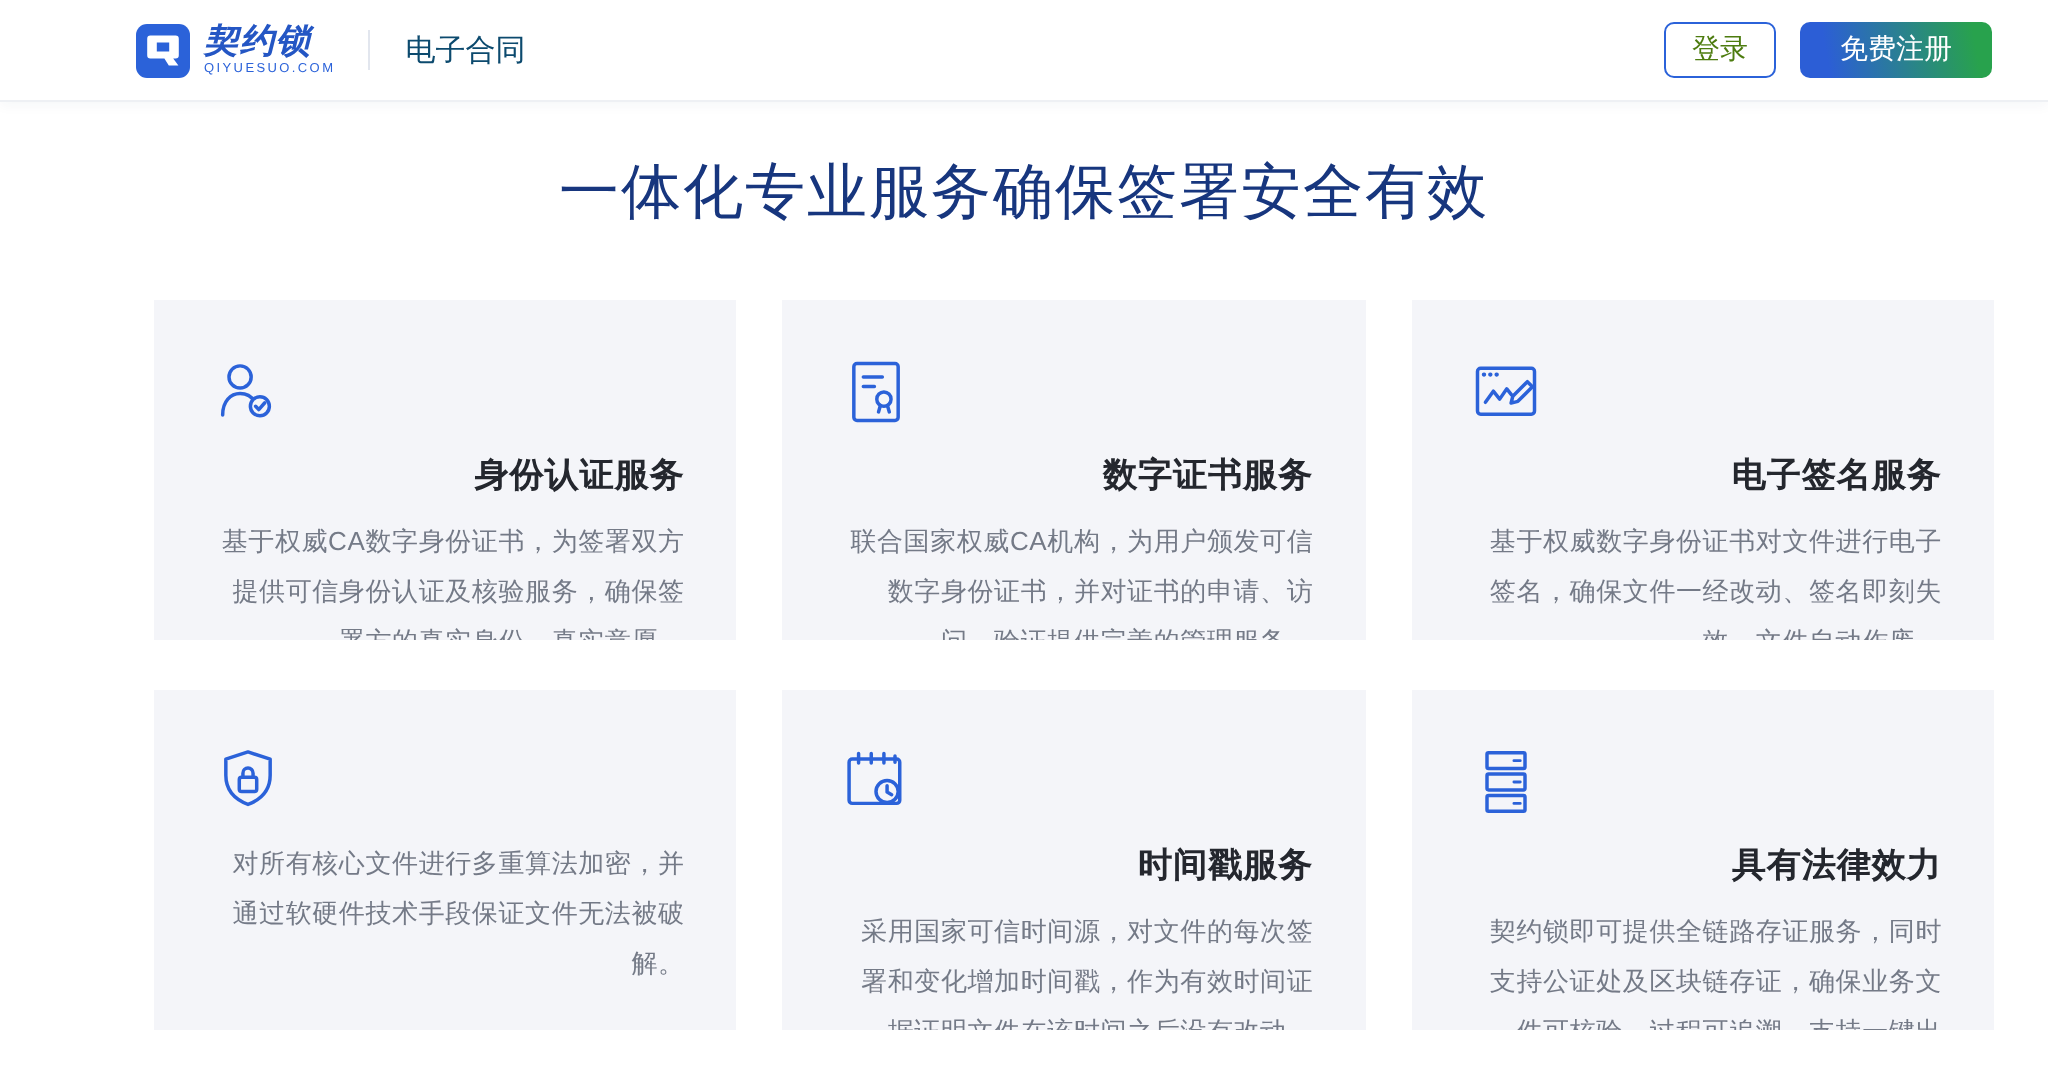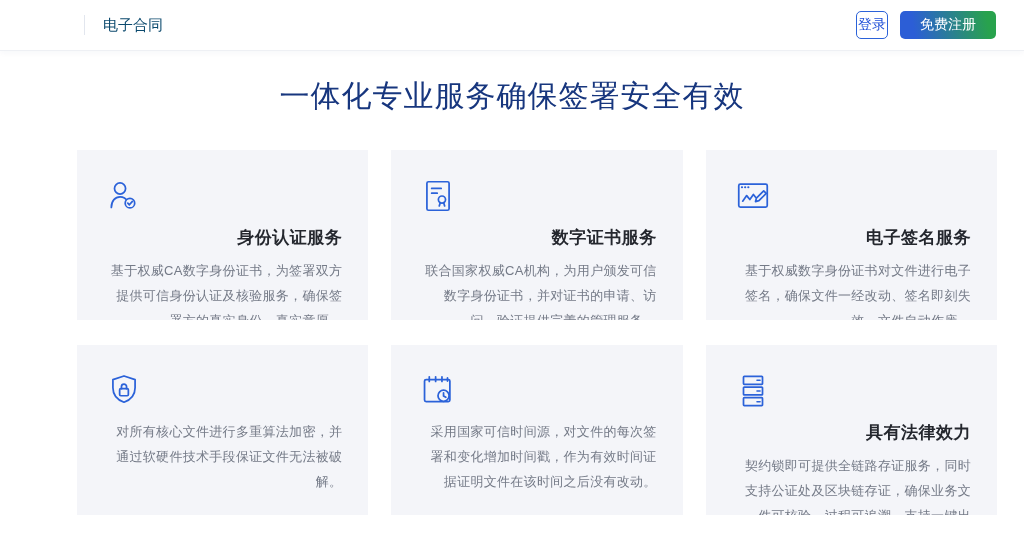--- a/index.html
+++ b/index.html
@@ -17,21 +17,21 @@
   .brand { display: flex; align-items: center; cursor: pointer; }
   .brand-mark { width: 27px; height: 27px; flex: 0 0 auto; }
   .brand-text { margin-left: 7px; display: flex; flex-direction: column; line-height: 1; }
   .brand-name { font-size: 17px; font-weight: bold; color: #2456c4; letter-spacing: 1px; font-style: italic; }
   .brand-sub { font-size: 6.5px; color: #2b62d9; letter-spacing: 1.2px; margin-top: 3px; }
   .nav-divider { width: 1px; height: 20px; background: #e2e6ee; margin: 0 18px 0 16px; }
   .product-name { font-size: 15px; color: #0c4a6e; cursor: pointer; }
   .nav-spacer { flex: 1; }
   .btn { font-size: 14px; height: 28px; border-radius: 5px; cursor: pointer;
          font-family: inherit; display: inline-flex; align-items: center; justify-content: center; }
-  .btn-login { width: 32px; background: #fff; color: #1d4ed8; border: 1px solid #2b62d9; margin-right: 12px; }
+  .btn-login { width: 56px; background: #fff; color: #4d7c0f; border: 1px solid #2b62d9; margin-right: 12px; }
   .btn-register { width: 96px; border: none; color: #fff;
          background: linear-gradient(80deg, #2c5ed6 15%, #28a24d 90%); }
 
   
   .hero-title {
     margin-top: 25px; text-align: center;
     font-size: 30px; font-weight: normal; color: #17367e; letter-spacing: 1px;
   }
   .hero-subtitle {
     margin-top: 12px; text-align: center;
@@ -52,20 +52,30 @@
   }
   .card-icon { width: 38px; height: 38px; }
   .card-icon svg { width: 38px; height: 38px; display: block; }
   .card-title { margin-top: 11px; font-size: 17px; font-weight: bold; color: #24272e; letter-spacing: 0.5px; }
   .card-desc { margin-top: 9px; font-size: 13px; color: #747a87; line-height: 25px; letter-spacing: 0.3px; }
 </style>
 </head>
 <body>
 
 <header class="navbar">
+  <div class="brand">
+    <svg class="brand-mark" viewBox="0 0 27 27">
+      <rect width="27" height="27" rx="5.5" fill="#2b62d9"></rect>
+      <path fill="#ffffff" fill-rule="evenodd" d="M7.2 5.8 h12.6 a1.6 1.6 0 0 1 1.6 1.6 v8.2 a1.6 1.6 0 0 1 -1.6 1.6 h-1.2 l2.6 3.6 h-4.8 l-2.2 -3.6 h-7 a1.6 1.6 0 0 1 -1.6 -1.6 v-8.2 a1.6 1.6 0 0 1 1.6 -1.6 z M10.4 9.2 v4.6 h6.2 v-4.6 z"></path>
+    </svg>
+    <div class="brand-text">
+      <span class="brand-name">契约锁</span>
+      <span class="brand-sub">QIYUESUO.COM</span>
+    </div>
+  </div>
   <div class="nav-divider"></div>
   <div class="product-name">电子合同</div>
   <div class="nav-spacer"></div>
   <button class="btn btn-login">登录</button>
   <button class="btn btn-register">免费注册</button>
 </header>
 
 <main>
   <h1 class="hero-title">一体化专业服务确保签署安全有效</h1>
   <div class="services-grid" id="services-grid">
@@ -121,20 +131,21 @@
 
   <div class="card">
     <div class="card-icon">
           <svg viewBox="0 0 48 48" fill="none" stroke="#2b62d9" stroke-width="2.2" stroke-linecap="round" stroke-linejoin="round">
             <rect x="7" y="9.5" width="32" height="28" rx="2"></rect>
             <path d="M13 6 v6 M21 6 v6 M29 6 v6 M36 7.5 v4"></path>
             <circle cx="31" cy="30" r="7" fill="#f4f5f9"></circle>
             <path d="M31 26.3 v4 l2.9 1.7"></path>
           </svg>
         </div>
+    <h3 class="card-title">时间戳服务</h3>
     <p class="card-desc">采用国家可信时间源，对文件的每次签署和变化增加时间戳，作为有效时间证据证明文件在该时间之后没有改动。</p>
   </div>
 
   <div class="card">
     <div class="card-icon">
           <svg viewBox="0 0 48 48" fill="none" stroke="#2b62d9" stroke-width="2.2" stroke-linecap="round" stroke-linejoin="round">
             <rect x="12" y="5.5" width="24" height="10" rx="1"></rect>
             <rect x="12" y="19" width="24" height="10" rx="1"></rect>
             <rect x="12" y="32.5" width="24" height="10" rx="1"></rect>
             <path d="M29 10.5 h4 M29 24 h4 M29 37.5 h4" stroke-width="1.8"></path>

